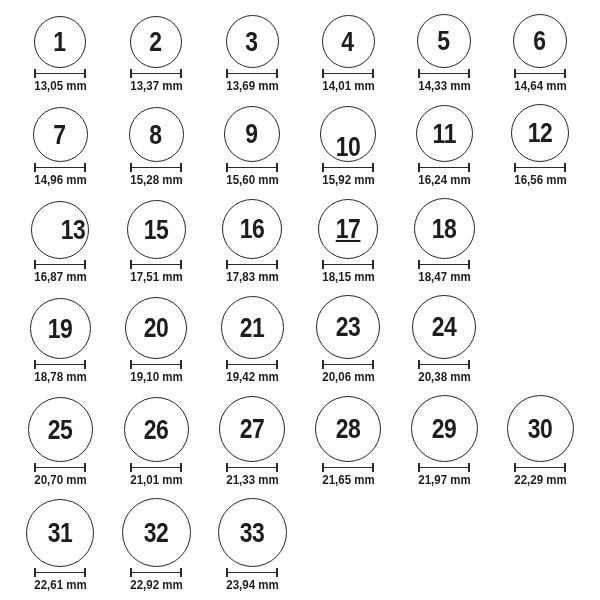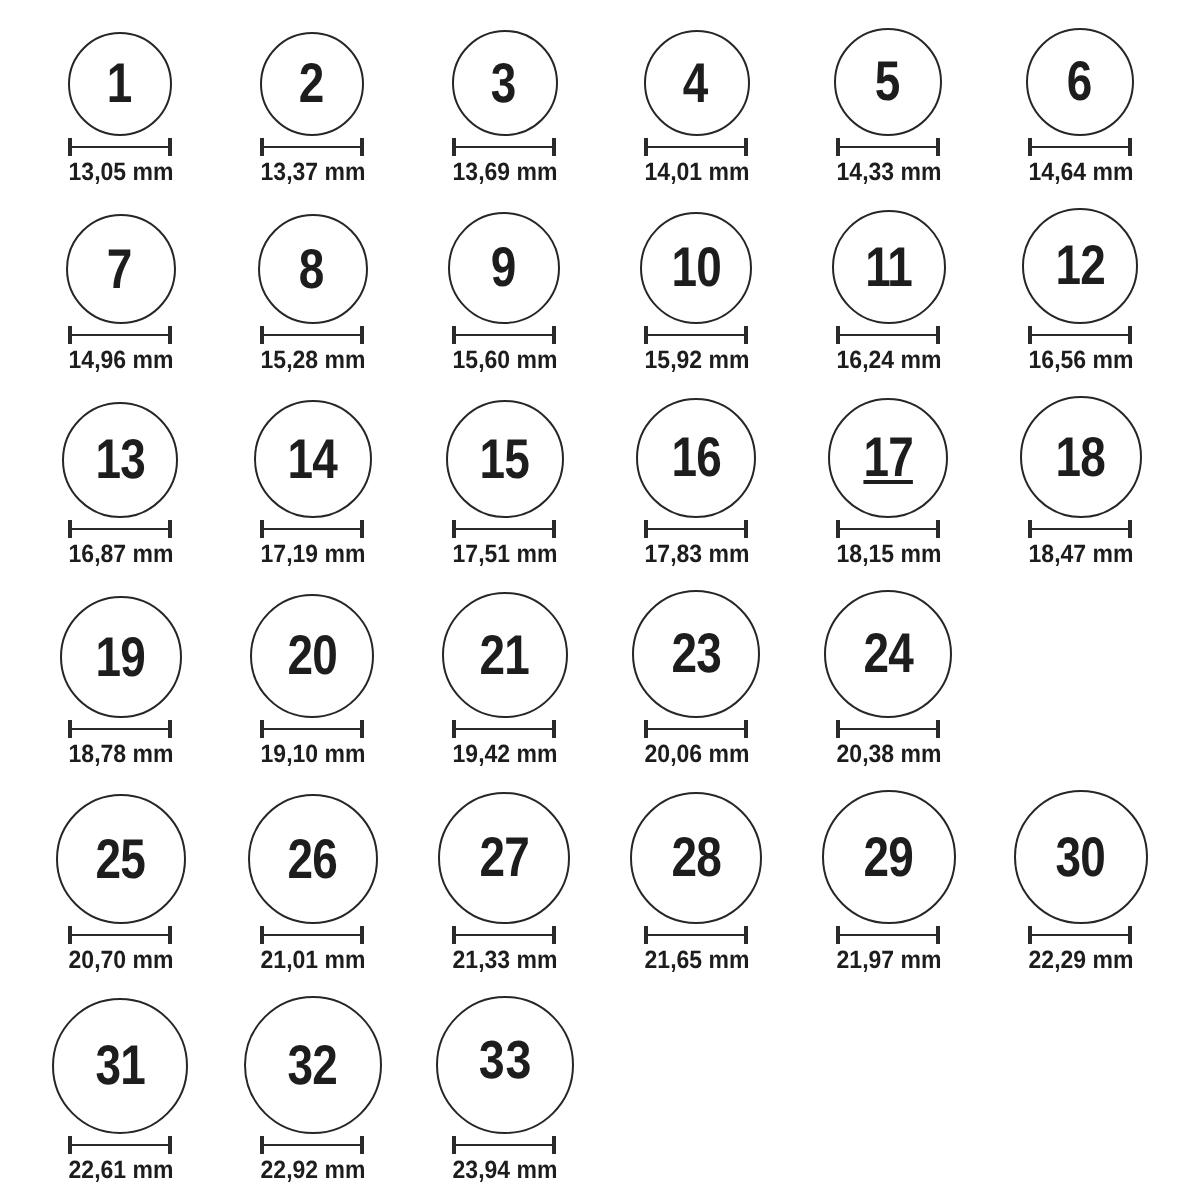--- a/index.html
+++ b/index.html
@@ -130,21 +130,21 @@
     <span class="dlabel">15,28 mm</span>
   </div>
       <div class="cell">
     <div class="circle" style="width: 56px; height: 56px;">
       <span class="num">9</span>
     </div>
     <div class="ruler"></div>
     <span class="dlabel">15,60 mm</span>
   </div>
       <div class="cell">
-    <div class="circle" style="width: 56px; height: 56px;">
+    <div class="circle" style="width: 56px; height: 56px; align-items: flex-end;">
       <span class="num">10</span>
     </div>
     <div class="ruler"></div>
     <span class="dlabel">15,92 mm</span>
   </div>
       <div class="cell">
     <div class="circle" style="width: 57px; height: 57px; align-items: center;">
       <span class="num">11</span>
     </div>
     <div class="ruler"></div>
@@ -153,32 +153,25 @@
       <div class="cell">
     <div class="circle" style="width: 58px; height: 58px;">
       <span class="num">12</span>
     </div>
     <div class="ruler"></div>
     <span class="dlabel">16,56 mm</span>
   </div>
     </div>
     <div class="chart-row">
       <div class="cell">
-    <div class="circle" style="width: 58px; height: 58px;">
+    <div class="circle" style="width: 58px; height: 58px; justify-content: flex-end;">
       <span class="num">13</span>
     </div>
     <div class="ruler"></div>
     <span class="dlabel">16,87 mm</span>
-  </div>
-      <div class="cell">
-    <div class="circle" style="width: 59px; height: 59px;">
-      <span class="num">14</span>
-    </div>
-    <div class="ruler"></div>
-    <span class="dlabel">17,19 mm</span>
   </div>
       <div class="cell">
     <div class="circle" style="width: 59px; height: 59px;">
       <span class="num">15</span>
     </div>
     <div class="ruler"></div>
     <span class="dlabel">17,51 mm</span>
   </div>
       <div class="cell">
     <div class="circle" style="width: 60px; height: 60px;">
@@ -292,20 +285,20 @@
     <span class="dlabel">22,61 mm</span>
   </div>
       <div class="cell">
     <div class="circle" style="width: 69px; height: 69px;">
       <span class="num">32</span>
     </div>
     <div class="ruler"></div>
     <span class="dlabel">22,92 mm</span>
   </div>
       <div class="cell">
-    <div class="circle" style="width: 69px; height: 69px; font-family: Liberation Mono, monospace;">
+    <div class="circle" style="width: 69px; height: 69px;">
       <span class="num">33</span>
     </div>
     <div class="ruler"></div>
     <span class="dlabel">23,94 mm</span>
   </div>
     </div>
   </div>
 
 </body></html>

